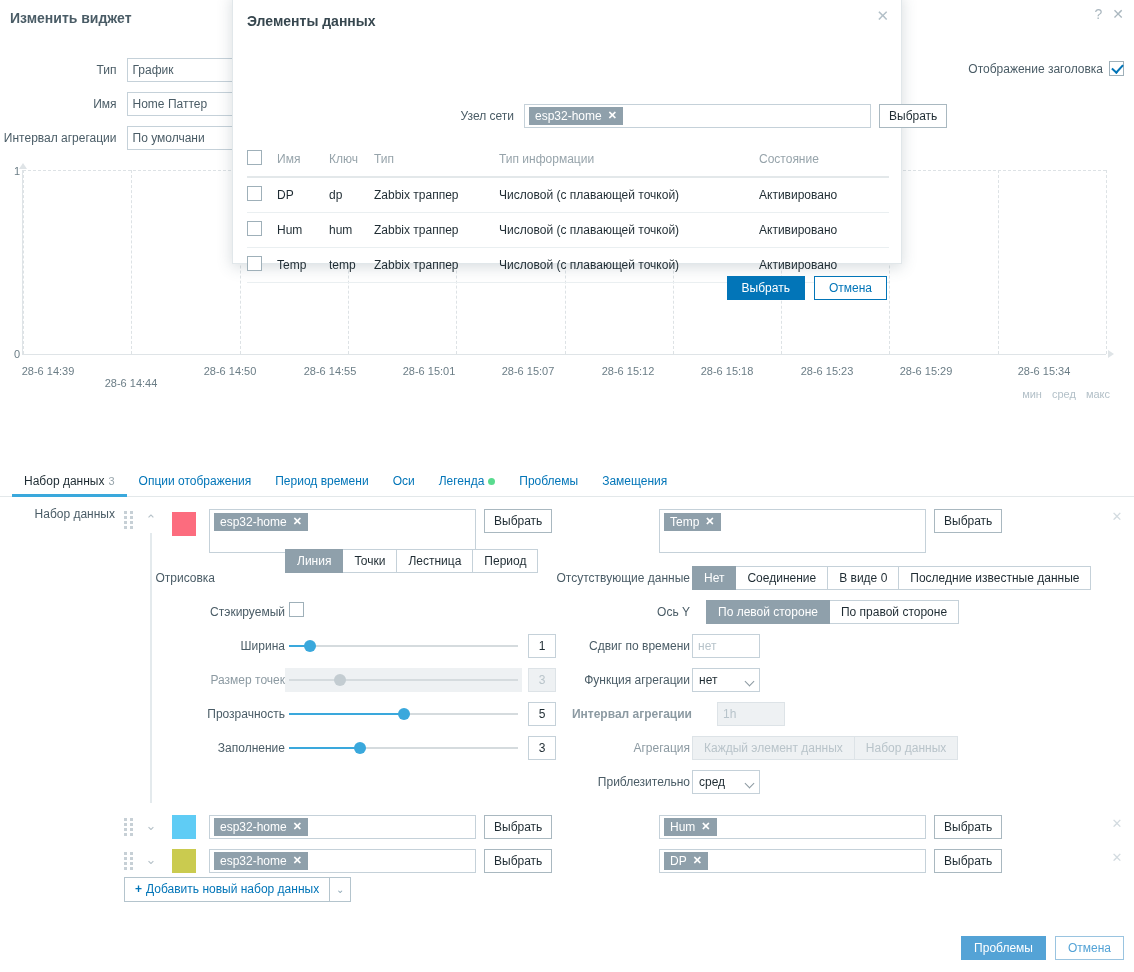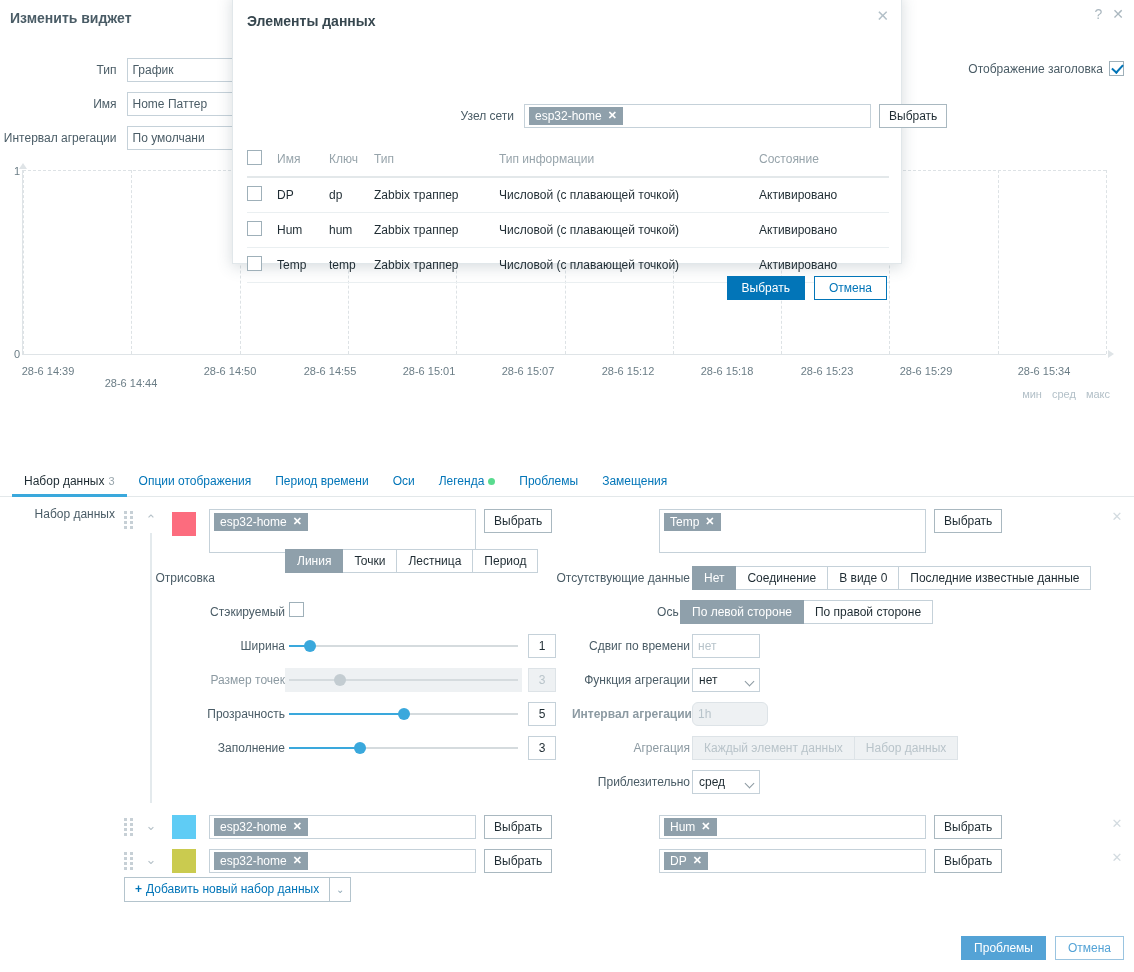--- a/index.html
+++ b/index.html
@@ -402,21 +402,21 @@
         <span class="sg on">Нет</span>
         <span class="sg">Соединение</span>
         <span class="sg">В виде 0</span>
         <span class="sg">Последние известные данные</span>
       </div>
 
       <span class="ctl-label" style="left:130px; top:108px; width:155px;">Стэкируемый</span>
       <span class="cbx" style="position:absolute; left:289px; top:105px;"></span>
 
       <span class="ctl-label" style="left:580px; top:108px; width:110px;">Ось Y</span>
-      <div class="seg" style="left:680px; top:103px;border-radius:12px;">
+      <div class="seg" style="left:706px; top:103px;border-radius:12px;">
         <span class="sg on">По левой стороне</span>
         <span class="sg">По правой стороне</span>
       </div>
 
       <span class="ctl-label" style="left:130px; top:142px; width:155px;">Ширина</span>
       <div class="slider" style="left:289px; top:137px; width:229px;">
         <div class="track"></div>
         <div class="fill" style="width:9%;"></div>
         <div class="knob" style="left:9%;"></div>
       </div>
@@ -449,21 +449,21 @@
       <span class="ctl-label" style="left:560px; top:142px; width:130px;">Сдвиг по времени</span>
       <span class="txt-input" style="left:692px; top:137px; width:68px;">нет</span>
 
       <span class="ctl-label" style="left:560px; top:176px; width:130px;">Функция агрегации</span>
       <span class="sel" style="left:692px; top:171px; width:68px;">
         <span>нет</span>
         <i class="arr"></i>
       </span>
 
       <span class="ctl-label dis" style="left:560px; top:210px; width:132px;font-weight:bold;">Интервал агрегации</span>
-      <span class="txt-input dis" style="left:692px; top:205px; width:76px;border-radius:6px;">1h</span>
+      <span class="txt-input dis" style="left:717px; top:205px; width:68px;">1h</span>
 
       <span class="ctl-label dis" style="left:560px; top:244px; width:130px;">Агрегация</span>
       <div class="seg disabled" style="left:692px; top:239px;">
         <span class="sg">Каждый элемент данных</span>
         <span class="sg">Набор данных</span>
       </div>
 
       <span class="ctl-label" style="left:560px; top:278px; width:130px;">Приблезительно</span>
       <span class="sel" style="left:692px; top:273px; width:68px;">
         <span>сред</span>

